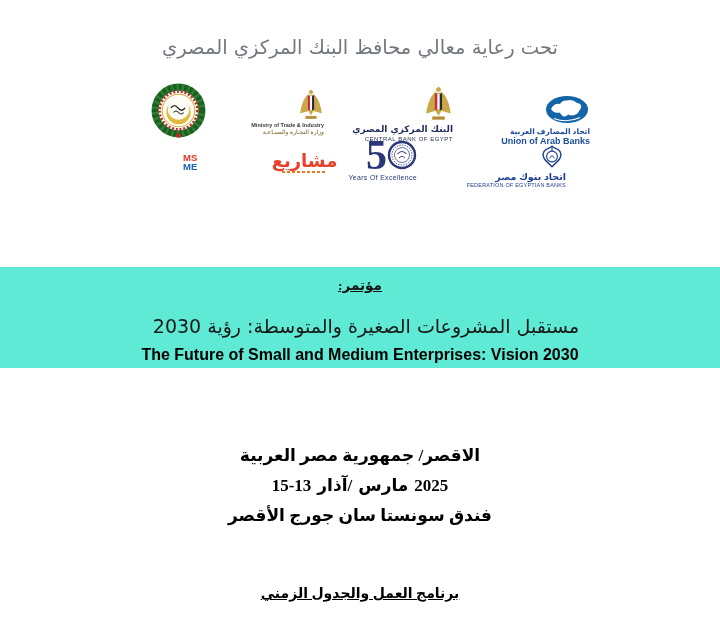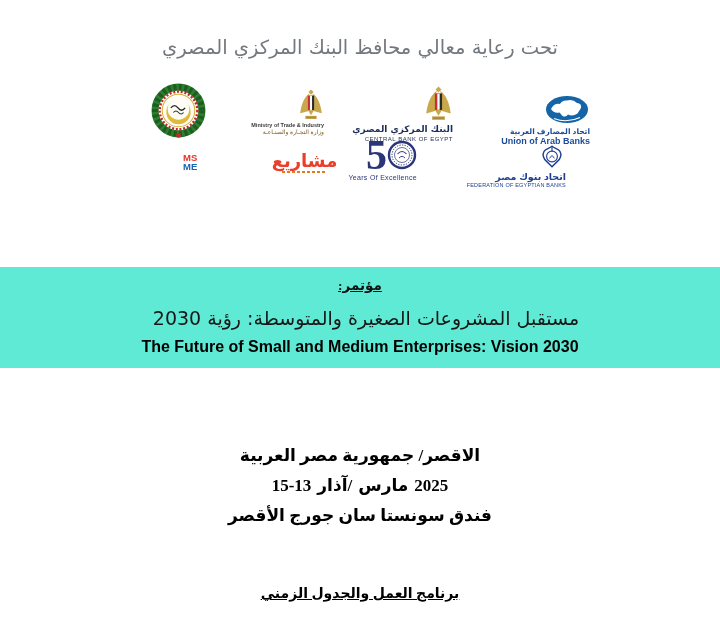--- a/index.html
+++ b/index.html
@@ -41,21 +41,21 @@
   .fifty-digit{font-family:"Liberation Serif","DejaVu Serif",serif;font-size:42px;font-weight:bold;color:#2b3679;line-height:34px;}
   .fifty-cap{font-size:7px;color:#2b3679;letter-spacing:.3px;margin-top:2px;white-space:nowrap;}
 
   
   .banner{top:267px;left:0;width:720px;height:101px;background:#5eead4;text-align:center;}
   .banner-kicker{
     margin-top:11px;font-size:13.5px;font-weight:bold;text-decoration:underline;
     direction:rtl;color:#111;font-family:"Liberation Serif","DejaVu Sans",serif;line-height:16px;
   }
   .banner-title{
-    margin-top:12px;font-size:19px;color:#171717;direction:rtl;
+    margin-top:20px;font-size:19px;color:#171717;direction:rtl;
     font-family:"DejaVu Sans",sans-serif;line-height:25px;padding-left:12px;
   }
   .banner-subtitle{
     margin-top:6px;font-size:16px;font-weight:bold;color:#000;
     font-family:"Liberation Sans",sans-serif;line-height:19px;
   }
 
   
   .details{
     top:441px;left:0;right:0;text-align:center;

